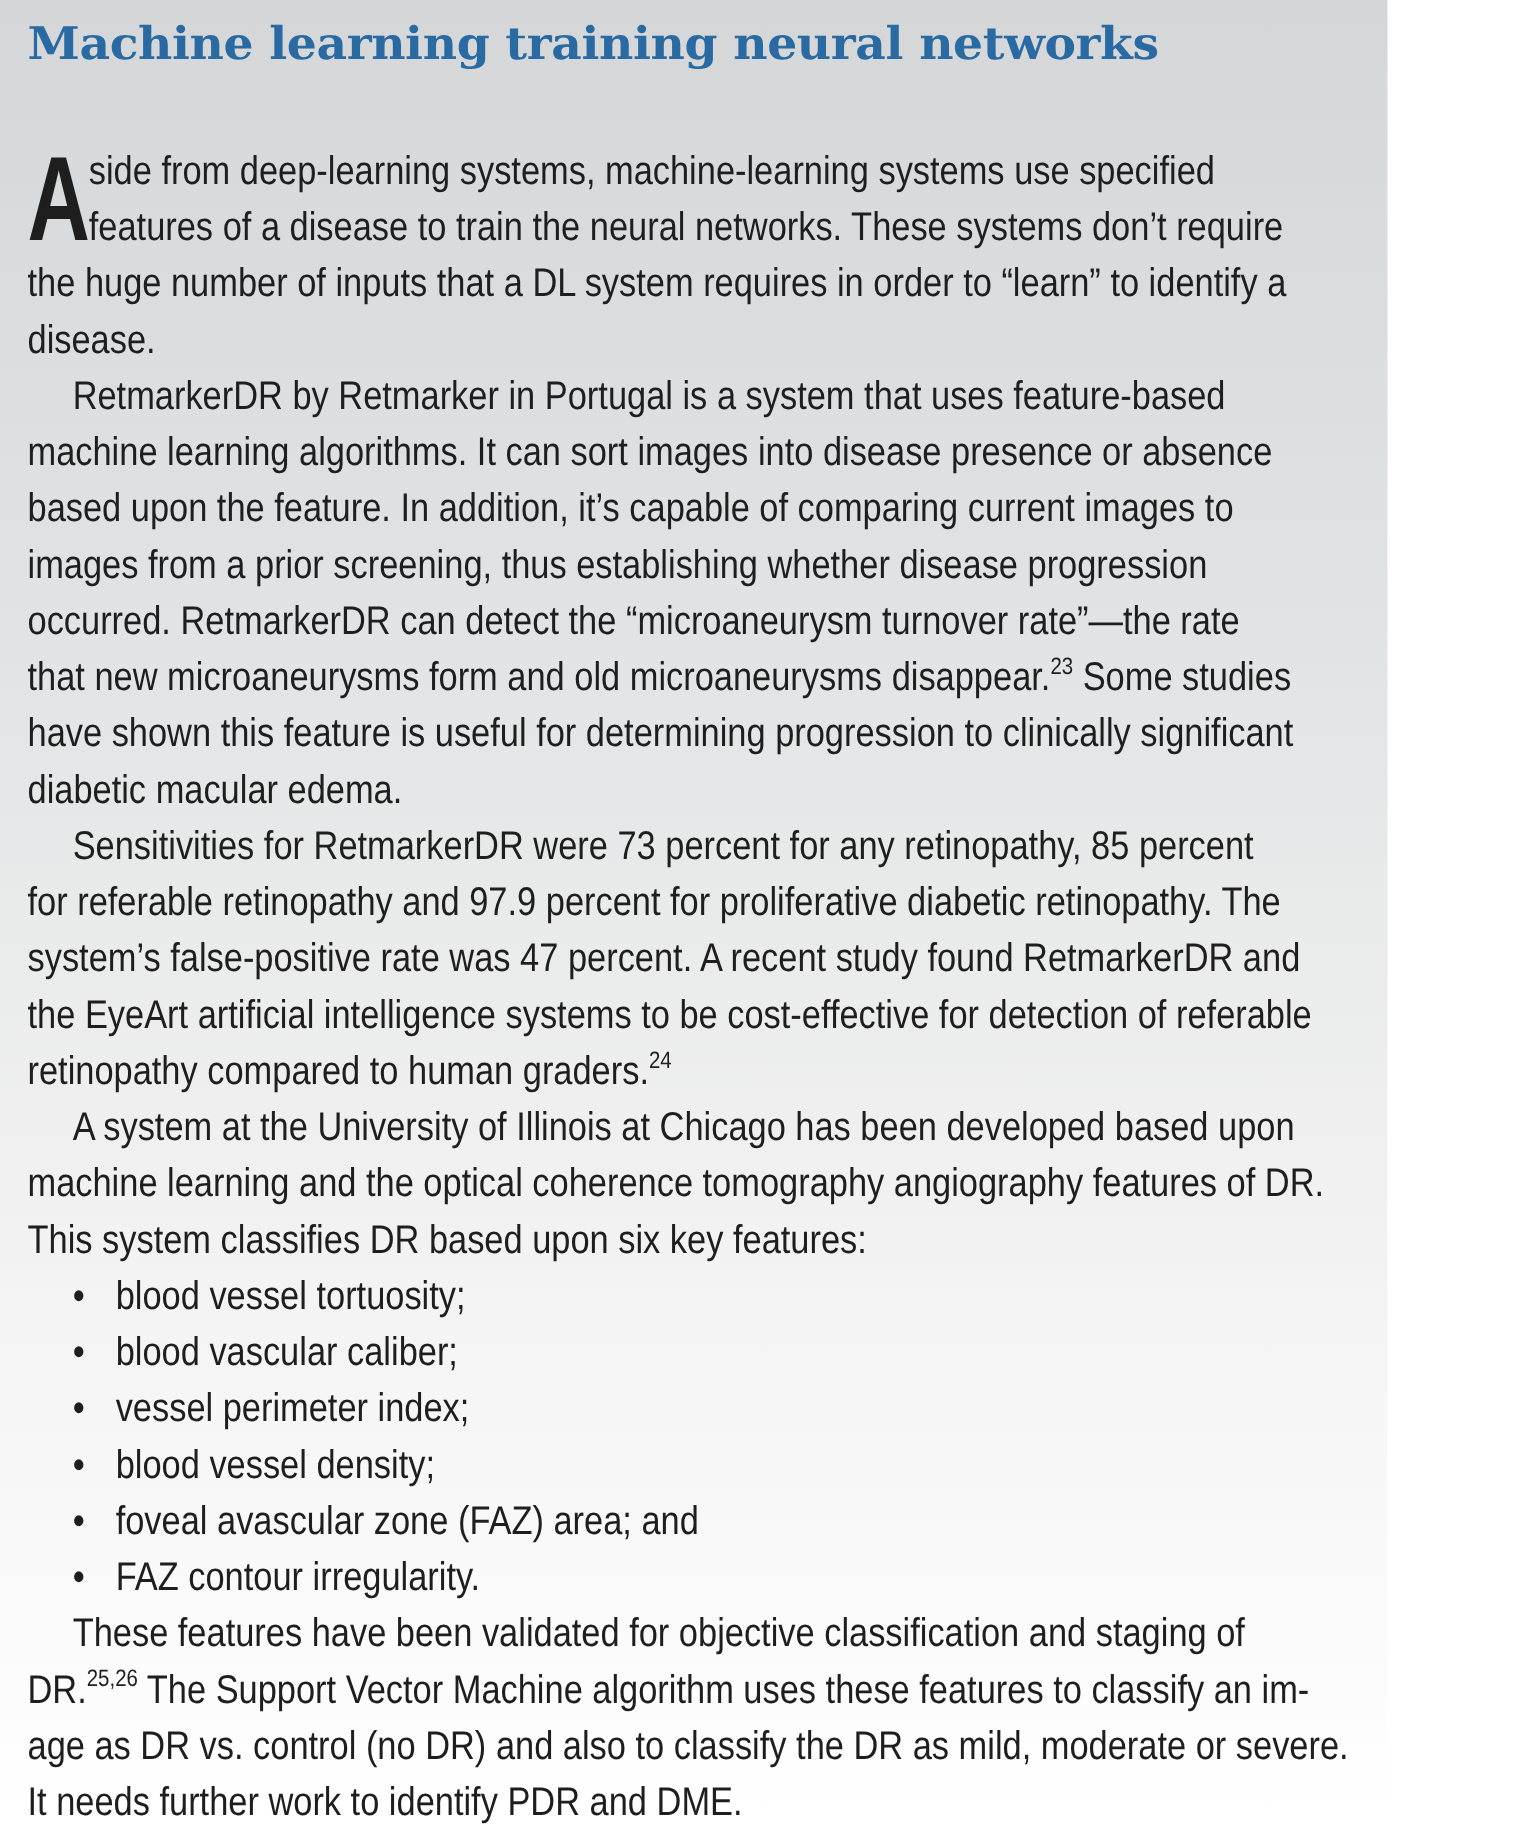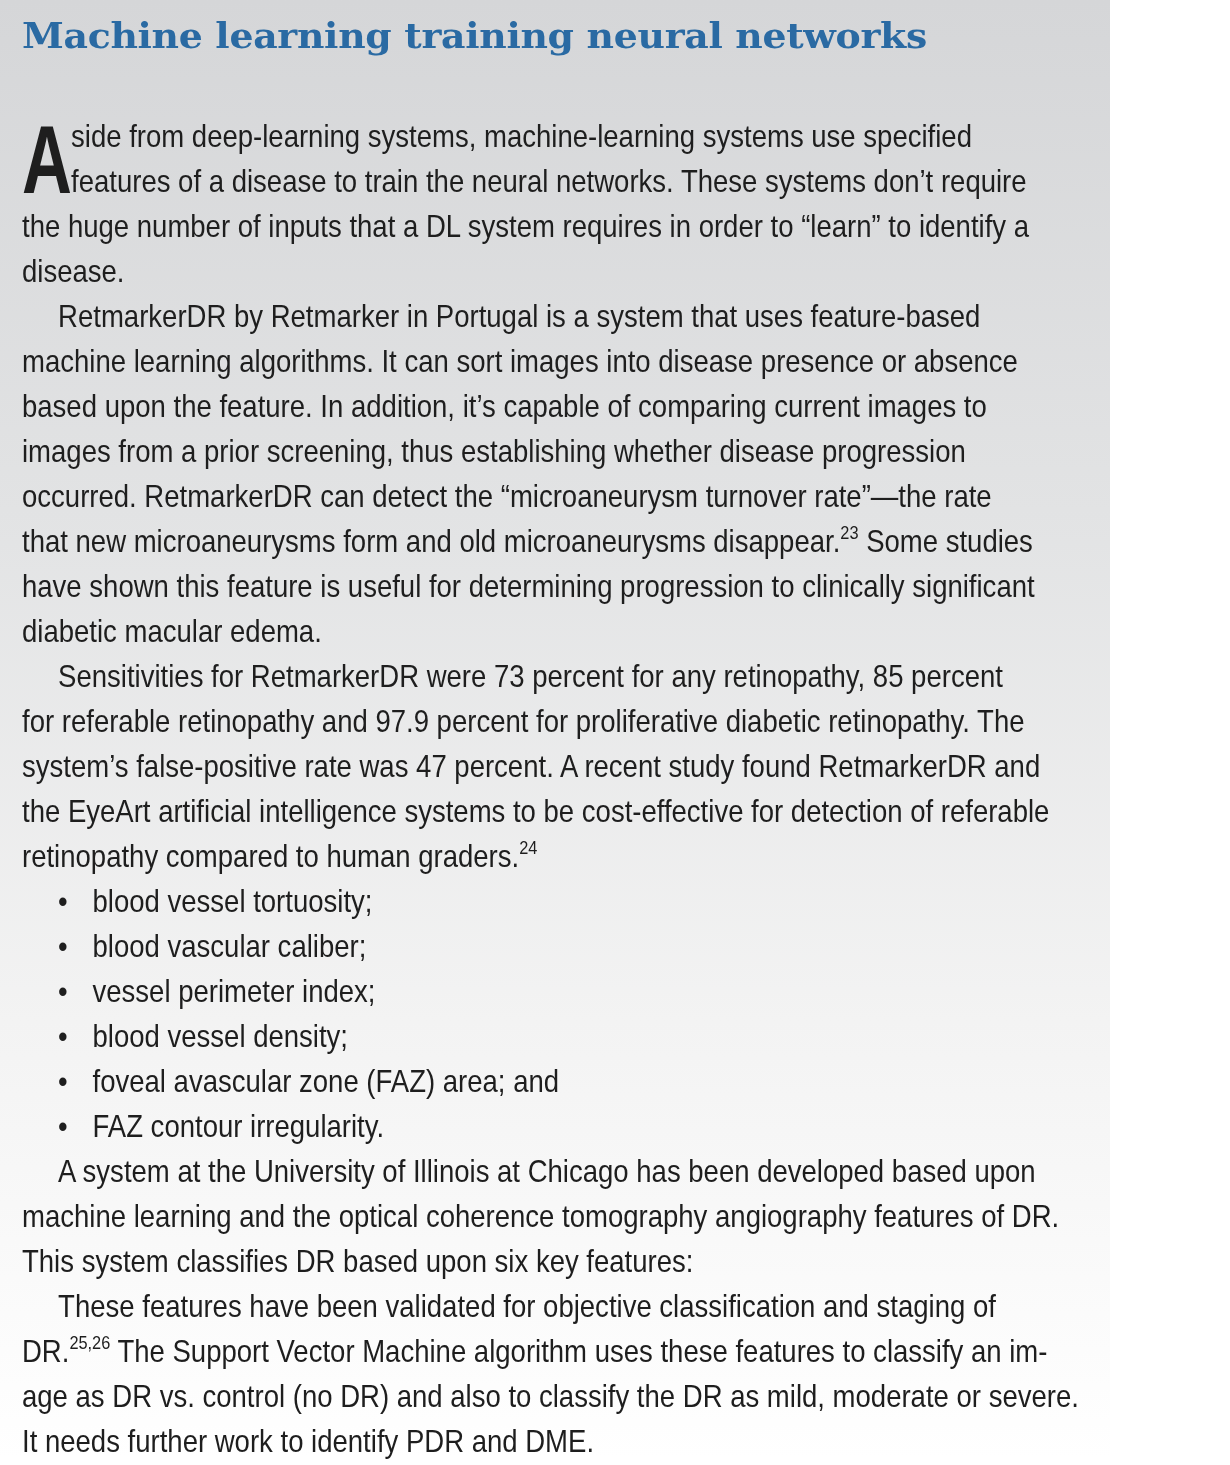--- a/index.html
+++ b/index.html
@@ -115,32 +115,32 @@
 
     <div>
       <span class="line indent">Sensitivities for RetmarkerDR were 73 percent for any retinopathy, 85 percent</span>
       <span class="line">for referable retinopathy and 97.9 percent for proliferative diabetic retinopathy. The</span>
       <span class="line">system’s false-positive rate was 47 percent. A recent study found RetmarkerDR and</span>
       <span class="line">the EyeArt artificial intelligence systems to be cost-effective for detection of referable</span>
       <span class="line"><span>retinopathy compared to human graders.</span><sup>24</sup></span>
     </div>
 
     <div>
+      <span class="line indent">A system at the University of Illinois at Chicago has been developed based upon</span>
+      <span class="line">machine learning and the optical coherence tomography angiography features of DR.</span>
+      <span class="line">This system classifies DR based upon six key features:</span>
+    </div>
+
+    <div>
       <span class="bullet-line"><span class="bullet">•</span><span>blood vessel tortuosity;</span></span>
       <span class="bullet-line"><span class="bullet">•</span><span>blood vascular caliber;</span></span>
       <span class="bullet-line"><span class="bullet">•</span><span>vessel perimeter index;</span></span>
       <span class="bullet-line"><span class="bullet">•</span><span>blood vessel density;</span></span>
       <span class="bullet-line"><span class="bullet">•</span><span>foveal avascular zone (FAZ) area; and</span></span>
       <span class="bullet-line"><span class="bullet">•</span><span>FAZ contour irregularity.</span></span>
-    </div>
-
-    <div>
-      <span class="line indent">A system at the University of Illinois at Chicago has been developed based upon</span>
-      <span class="line">machine learning and the optical coherence tomography angiography features of DR.</span>
-      <span class="line">This system classifies DR based upon six key features:</span>
     </div>
 
     <div>
       <span class="line indent">These features have been validated for objective classification and staging of</span>
       <span class="line"><span>DR.</span><sup>25,26</sup><span> The Support Vector Machine algorithm uses these features to classify an im-</span></span>
       <span class="line">age as DR vs. control (no DR) and also to classify the DR as mild, moderate or severe.</span>
       <span class="line">It needs further work to identify PDR and DME.</span>
     </div>
 
   </div>

